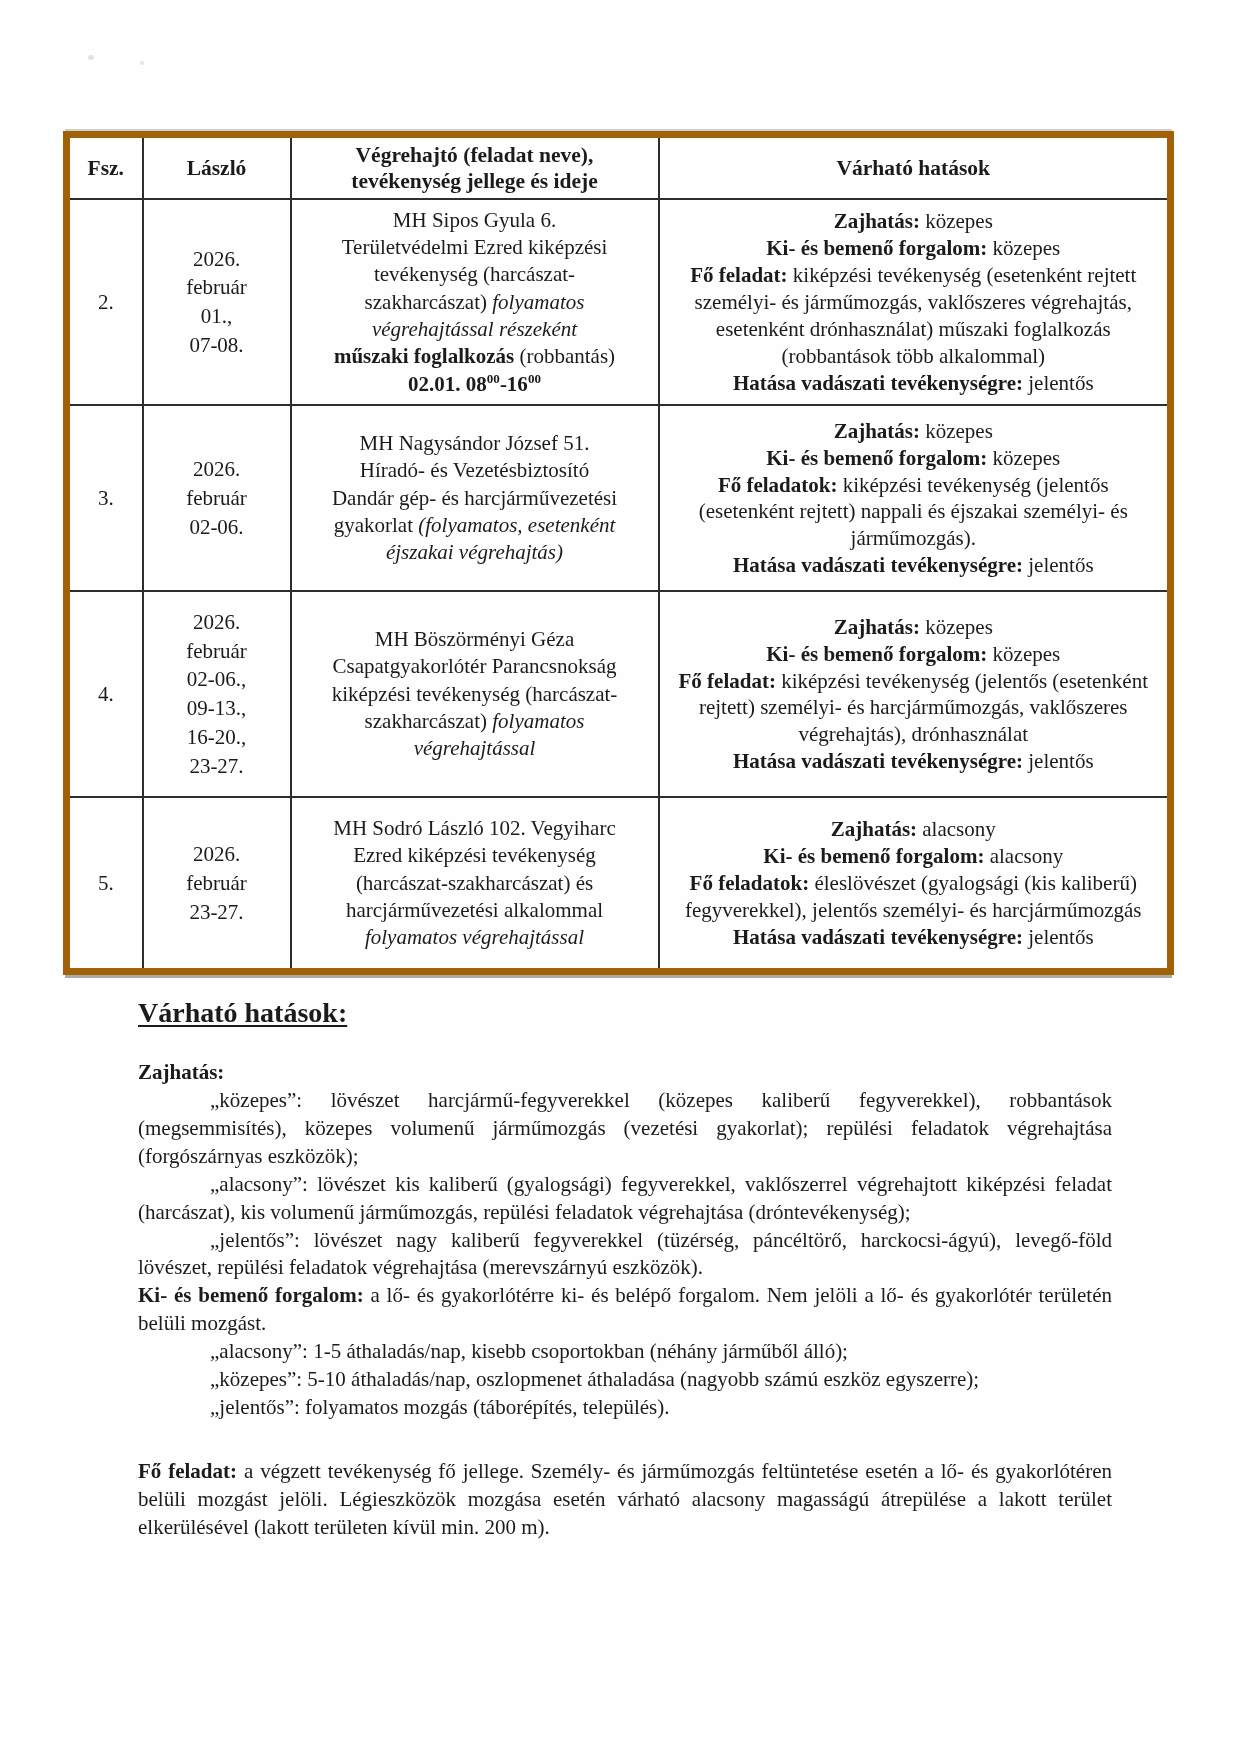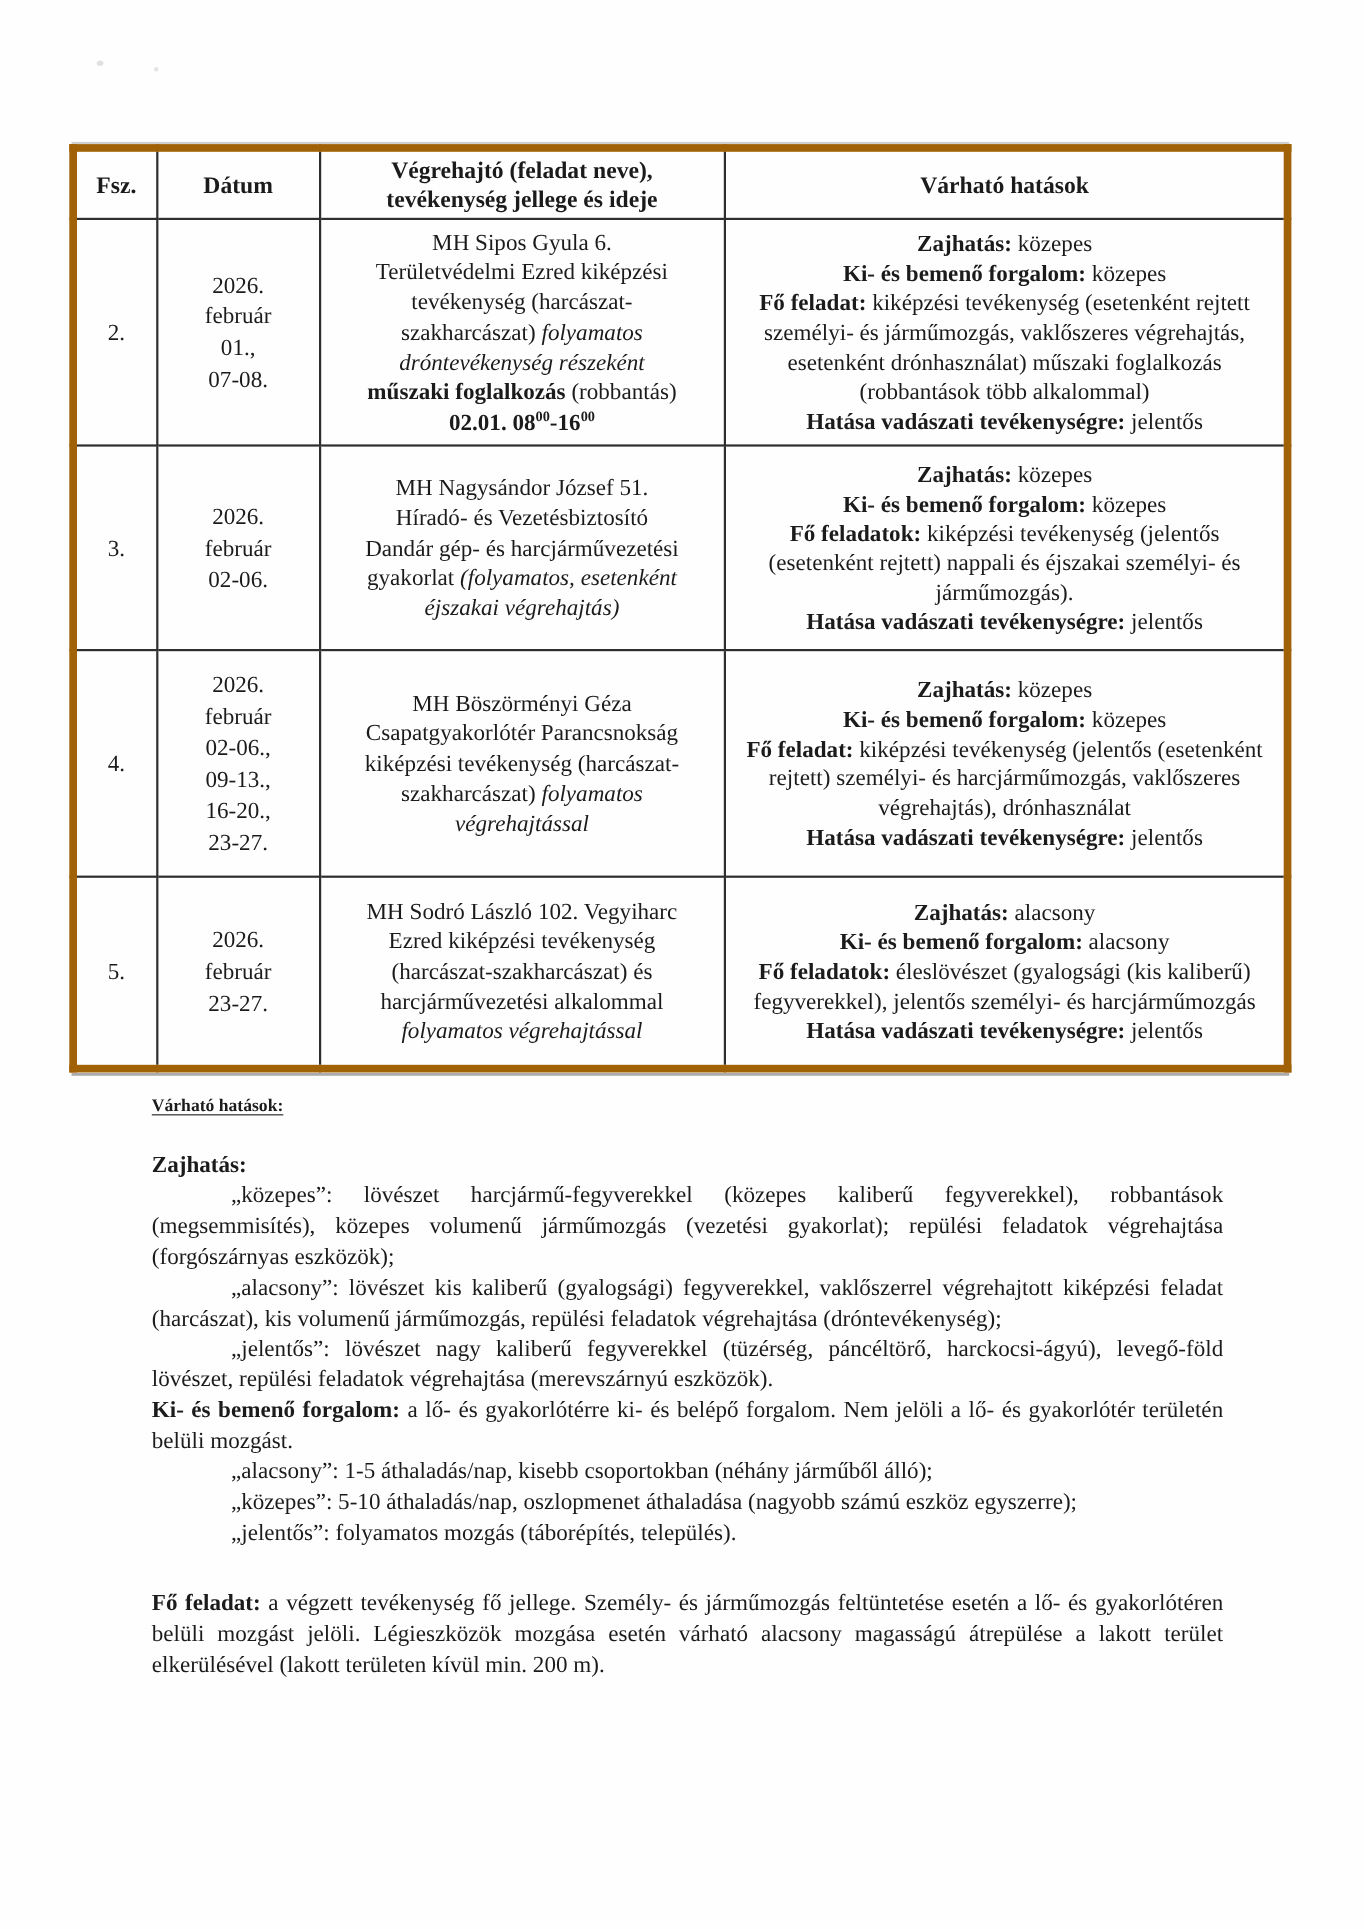--- a/index.html
+++ b/index.html
@@ -62,21 +62,21 @@
   .rs-i    { font-style: italic; }
   .rs-bsup { vertical-align: super; font-size: 0.62em; font-weight: bold; }
 
   
   .legend {
     position: absolute;
     left: 138px; top: 997px;
     width: 974px;
   }
   .legend-heading {
-    font-size: 16px;
+    font-size: 28px;
     font-weight: bold;
     text-decoration: underline;
     text-underline-offset: 3px;
     margin-bottom: 30px;
   }
   .legend-body .rich-p {
     font-size: 21px;
     line-height: 1.33;
     text-align: justify;
   }
@@ -95,40 +95,40 @@
   <table class="doc-table">
     <colgroup>
       <col style="width:76px">
       <col style="width:148px">
       <col style="width:368px">
       <col style="width:512px">
     </colgroup>
     <thead>
       <tr class="r-h">
         <th>Fsz.</th>
-        <th>Dátum</th>
+        <th>László</th>
         <th>Végrehajtó (feladat neve), tevékenység jellege és ideje</th>
         <th>Várható hatások</th>
       </tr>
     </thead>
     <tbody>
       <tr class="r2">
         <td class="c-num">2.</td>
         <td class="c-date">
             <div class="rich-p"><span>2026.</span></div>
             <div class="rich-p"><span>február</span></div>
             <div class="rich-p"><span>01.,</span></div>
             <div class="rich-p"><span>07-08.</span></div>
           </td>
         <td class="c-exec">
             <div class="rich-p"><span>MH Sipos Gyula 6.</span></div>
             <div class="rich-p"><span>Területvédelmi Ezred kiképzési</span></div>
             <div class="rich-p"><span>tevékenység (harcászat-</span></div>
             <div class="rich-p"><span>szakharcászat) </span><span class="rs-i">folyamatos</span></div>
-            <div class="rich-p"><span class="rs-i">dróntevékenység részeként</span></div>
+            <div class="rich-p"><span class="rs-i">végrehajtással részeként</span></div>
             <div class="rich-p"><span class="rs-b">műszaki foglalkozás</span><span> (robbantás)</span></div>
             <div class="rich-p"><span class="rs-b">02.01. 08</span><span class="rs-bsup">00</span><span class="rs-b">-16</span><span class="rs-bsup">00</span></div>
           </td>
         <td class="c-eff">
             <div class="rich-p"><span class="rs-b">Zajhatás:</span><span> közepes</span></div>
             <div class="rich-p"><span class="rs-b">Ki- és bemenő forgalom:</span><span> közepes</span></div>
             <div class="rich-p"><span class="rs-b">Fő feladat:</span><span> kiképzési tevékenység (esetenként rejtett személyi- és járműmozgás, vaklőszeres végrehajtás, esetenként drónhasználat) műszaki foglalkozás (robbantások több alkalommal)</span></div>
             <div class="rich-p"><span class="rs-b">Hatása vadászati tevékenységre:</span><span> jelentős</span></div>
           </td>
       </tr>

